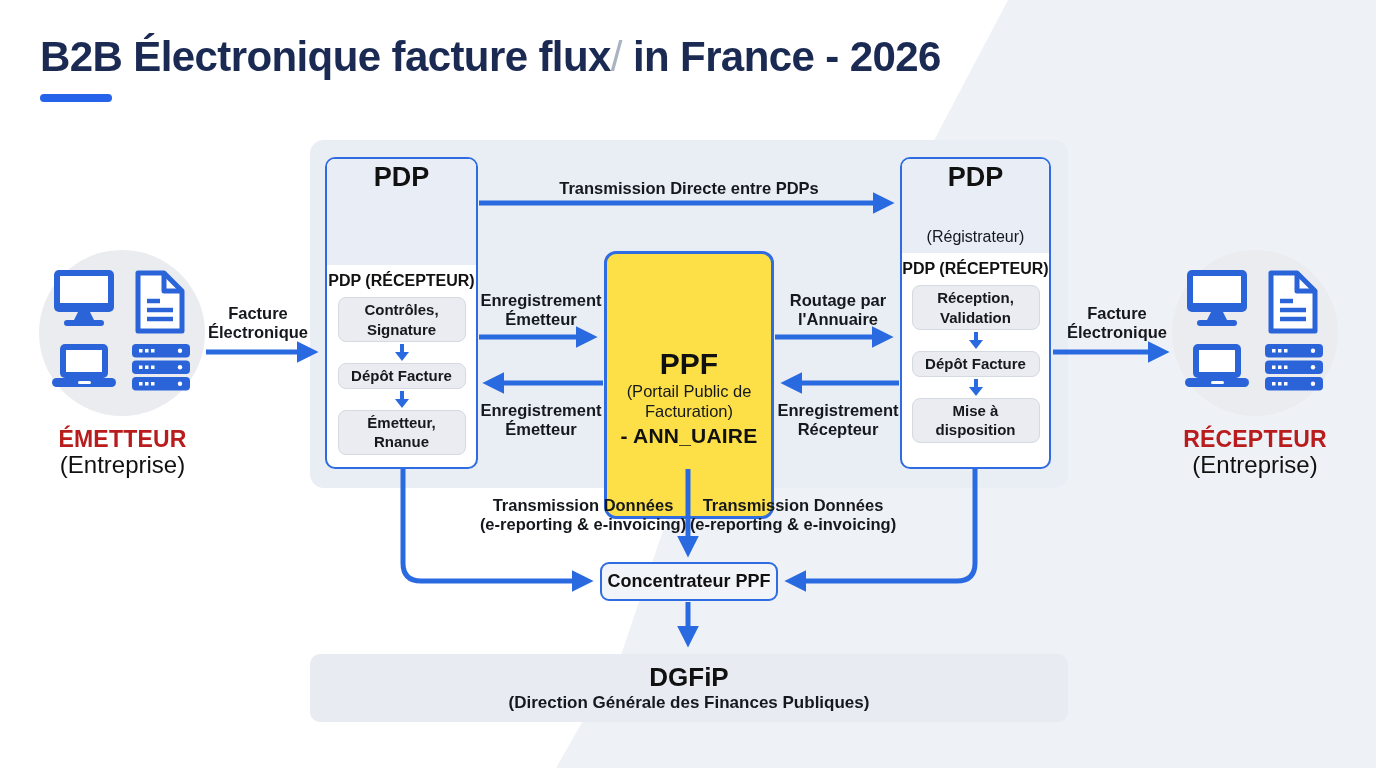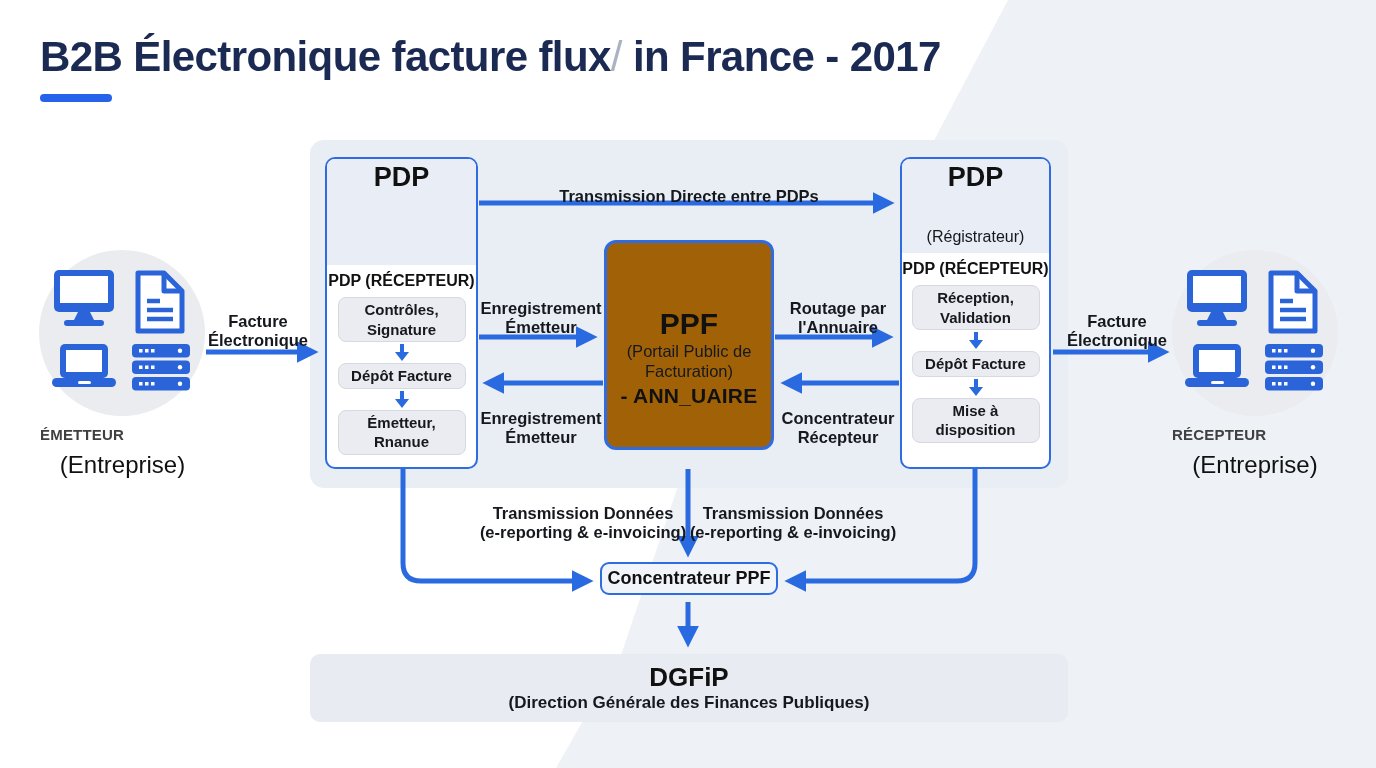--- a/index.html
+++ b/index.html
@@ -12,21 +12,21 @@
   .bg-svg{position:absolute;left:0;top:0;width:1376px;height:768px;pointer-events:none;}
   
   .page-title{
     left:40px;top:33px;font-size:42px;font-weight:700;letter-spacing:-0.6px;
     color:#1b2a52;white-space:nowrap;
   }
   .page-title .slash{color:#aab3c2;font-weight:400;}
   .title-underline{left:40px;top:94px;width:72px;height:8px;border-radius:4px;background:#2563eb;}
   
   .entity-circle{width:166px;height:166px;border-radius:50%;background:#eaecf0;}
-  .entity-name{font-size:15px;font-weight:700;letter-spacing:0.2px;color:#404040;}
+  .entity-name{font-size:23px;font-weight:700;letter-spacing:0.2px;text-align:center;color:#b91c1c;}
   .entity-sub{font-size:24px;font-weight:400;text-align:center;color:#111;}
   
   .flow-container{left:310px;top:140px;width:758px;height:348px;background:#e9edf4;border-radius:14px;}
   
   .pdp-card{
     background:#ffffff;border:2px solid #2f6ce2;border-radius:10px;
     box-sizing:border-box;display:flex;flex-direction:column;
   }
   .pdp-header{
     background:#e8edf6;border-radius:8px 8px 0 0;display:flex;flex-direction:column;
@@ -41,56 +41,56 @@
     padding:2px 6px;font-size:15px;font-weight:700;text-align:center;line-height:1.3;color:#15181d;
   }
   .mini-arrow{width:16px;height:17px;position:relative;}
   .mini-arrow::before{content:"";position:absolute;left:6px;top:0;width:4px;height:9px;background:#2a6ae0;}
   .mini-arrow::after{
     content:"";position:absolute;left:1px;top:8px;width:0;height:0;
     border-left:7px solid transparent;border-right:7px solid transparent;border-top:9px solid #2a6ae0;
   }
   
   .ppf-card{
-    left:604px;top:240px;width:170px;height:210px;background:#a16207;border:3px solid #2f6ce2;
+    left:604px;top:251px;width:170px;height:268px;background:#fde047;border:3px solid #2f6ce2;
     border-radius:12px;box-sizing:border-box;display:flex;flex-direction:column;align-items:center;
     justify-content:center;padding-top:26px;
   }
   .ppf-title{font-size:30px;font-weight:700;color:#111;line-height:1.05;}
   .ppf-sub{font-size:16.5px;font-weight:400;color:#15181d;text-align:center;line-height:1.2;margin-top:2px;}
   .ppf-ann{font-size:21px;font-weight:700;color:#111;margin-top:2px;letter-spacing:0.2px;}
   
   .flow-label{
     position:absolute;transform:translateX(-50%);text-align:center;
-    font-size:16.5px;font-weight:700;color:#15181d;line-height:1.17;margin-top:8px;
+    font-size:16.5px;font-weight:700;color:#15181d;line-height:1.17;
   }
   
   .concentrateur-box{
-    left:600px;top:562px;width:178px;height:33px;background:#f1f4f9;border:2.5px solid #2f6ce2;
+    left:600px;top:562px;width:178px;height:39px;background:#f1f4f9;border:2.5px solid #2f6ce2;
     border-radius:9px;box-sizing:border-box;display:flex;align-items:center;justify-content:center;
   }
   .concentrateur-box span{font-size:18px;font-weight:700;color:#111;}
   .dgfip-box{
     left:310px;top:654px;width:758px;height:68px;background:#e8ebf2;border-radius:10px;
     display:flex;flex-direction:column;align-items:center;justify-content:center;
   }
   .dgfip-title{font-size:26px;font-weight:700;color:#111;line-height:1.1;}
   .dgfip-sub{font-size:17px;font-weight:700;color:#15181d;margin-top:1px;}
   .arrows-svg{position:absolute;left:0;top:0;width:1376px;height:768px;pointer-events:none;}
 </style>
 </head>
 <body>
 
 <div class="stage">
 
   <svg class="bg-svg" viewBox="0 0 1376 768" aria-hidden="true">
     <polygon points="1008,0 1376,0 1376,768 556,768 622,652 678,486 930,148" fill="#eef1f6"></polygon>
   </svg>
 
-  <div class="abs page-title"><span>B2B Électronique facture flux</span><span class="slash">/</span><span> in France - 2017</span></div>
+  <div class="abs page-title"><span>B2B Électronique facture flux</span><span class="slash">/</span><span> in France - 2026</span></div>
   <div class="abs title-underline"></div>
 
   <svg width="0" height="0" style="position:absolute" aria-hidden="true">
     <defs>
       <g id="device-set">
 
         <g>
           <rect x="2" y="2" width="60" height="42" rx="5" fill="#2b64d9"></rect>
           <rect x="8" y="8" width="48" height="27" fill="#ffffff"></rect>
           <polygon points="26,44 38,44 42,52 22,52" fill="#2b64d9"></polygon>
@@ -210,21 +210,21 @@
       <path d="M1053,352 H1163" marker-end="url(#ah)"></path>
     </g>
   </svg>
 
   <div class="flow-label" style="left:258px;top:304px;width:118px;">Facture Électronique</div>
   <div class="flow-label" style="left:1117px;top:304px;width:118px;">Facture Électronique</div>
   <div class="flow-label" style="left:689px;top:179px;width:420px;">Transmission Directe entre PDPs</div>
   <div class="flow-label" style="left:541px;top:291px;width:132px;">Enregistrement Émetteur</div>
   <div class="flow-label" style="left:541px;top:401px;width:132px;">Enregistrement Émetteur</div>
   <div class="flow-label" style="left:838px;top:291px;width:120px;">Routage par l'Annuaire</div>
-  <div class="flow-label" style="left:838px;top:401px;width:132px;">Concentrateur Récepteur</div>
+  <div class="flow-label" style="left:838px;top:401px;width:132px;">Enregistrement Récepteur</div>
   <div class="flow-label" style="left:583px;top:496px;width:240px;">
     <span style="display:block;">Transmission Données</span>
     <span style="display:block;">(e-reporting &amp; e-invoicing)</span>
   </div>
   <div class="flow-label" style="left:793px;top:496px;width:240px;">
     <span style="display:block;">Transmission Données</span>
     <span style="display:block;">(e-reporting &amp; e-invoicing)</span>
   </div>
 
   <div class="abs concentrateur-box">

